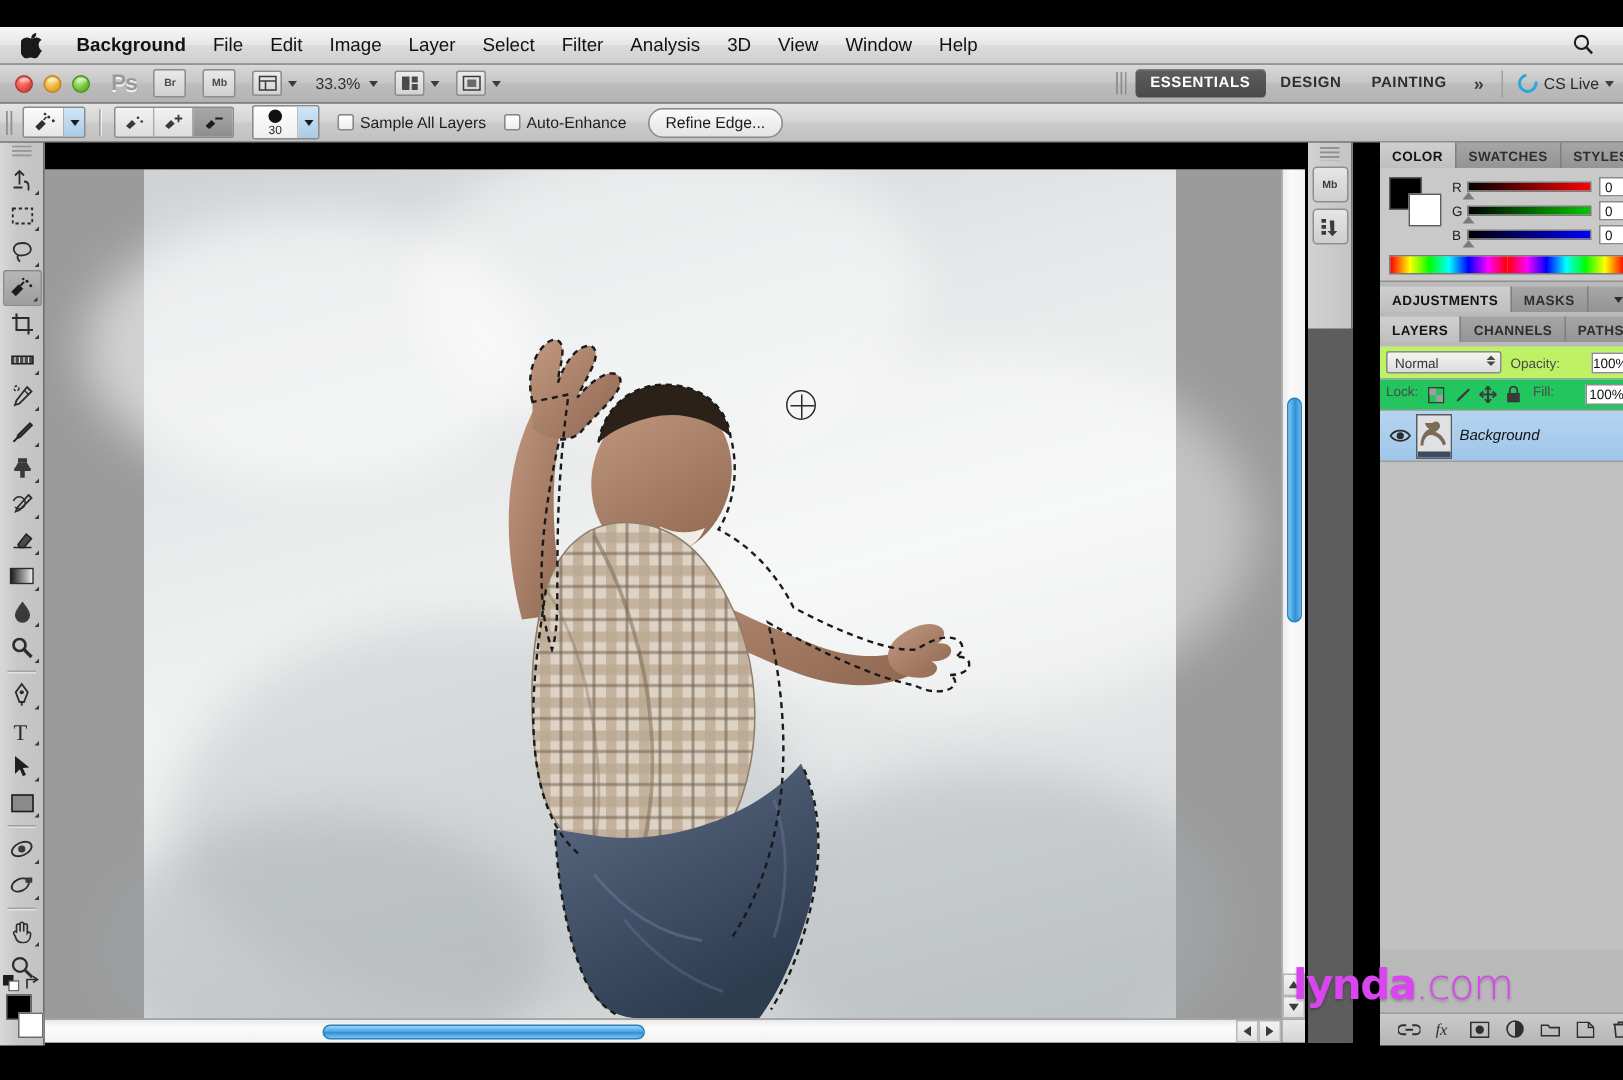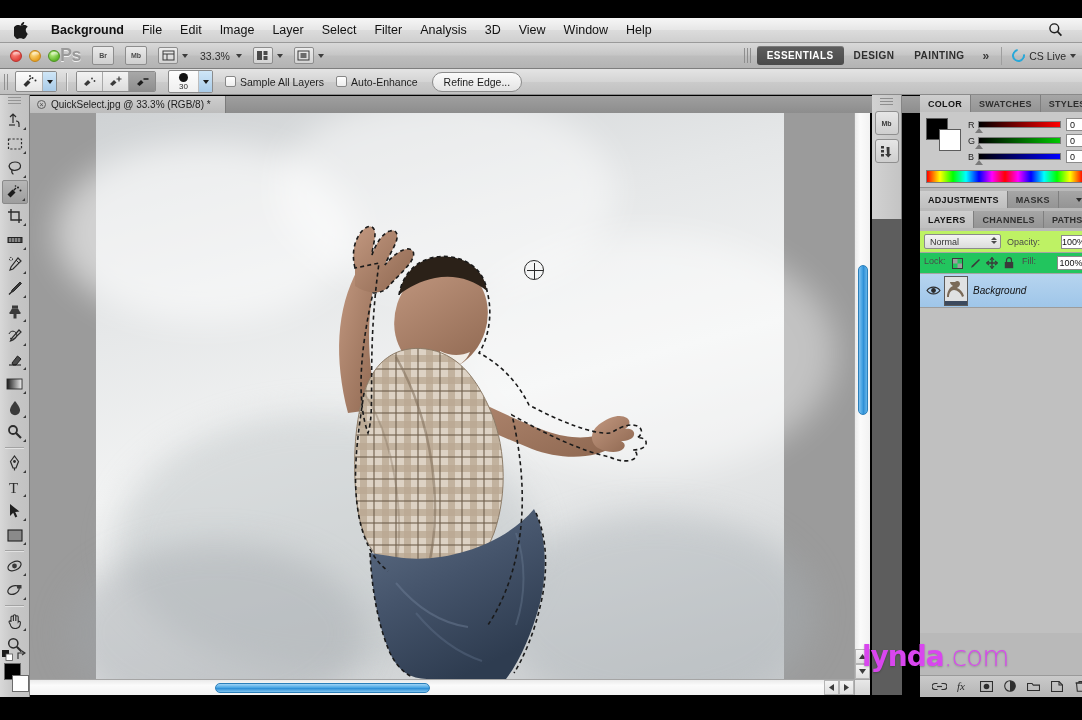--- a/index.html
+++ b/index.html
@@ -29,21 +29,21 @@
     border-bottom:1px solid #7e7e7e;
     display:flex; align-items:center;
   }
   .traffic { display:flex; gap:7px; padding-left:10px; align-items:center; }
   .tl { width:12px; height:12px; border-radius:50%; position:relative; }
   .tl::after{content:"";position:absolute;left:2px;top:1px;width:7px;height:4px;border-radius:50%;
     background:linear-gradient(to bottom,rgba(255,255,255,.75),rgba(255,255,255,0));}
   .tl.red{background:radial-gradient(circle at 35% 30%,#ff8a80,#e0443e 70%);border:1px solid #b8332e;}
   .tl.yel{background:radial-gradient(circle at 35% 30%,#ffe08a,#e8a325 70%);border:1px solid #c2841b;}
   .tl.grn{background:radial-gradient(circle at 35% 30%,#bff08a,#60b72b 70%);border:1px solid #4b9221;}
-  .ps-logo { font-size:18px; font-weight:bold; color:#9a9a9a; letter-spacing:-.5px;
+  .ps-logo { margin-left:14px; font-size:15px; font-weight:bold; color:#9a9a9a; letter-spacing:-.5px;
              text-shadow:0 1px 0 rgba(255,255,255,.8); }
   .appbar-btn { width:22px; height:19px; margin-left:11px; border:1px solid #8d8d8d; border-radius:2px;
      background:linear-gradient(to bottom,#eaeaea,#cfcfcf); display:flex;align-items:center;justify-content:center;
      font-size:7px;font-weight:bold;color:#4a4a4a; }
   .appbar-combo { margin-left:11px; display:flex; align-items:center; gap:4px; }
   .ab-icon { width:20px; height:17px; border:1px solid #8d8d8d; border-radius:2px;
      background:linear-gradient(to bottom,#ececec,#d2d2d2); display:flex;align-items:center;justify-content:center; }
   .caret-dn { width:0;height:0;border-left:3.5px solid transparent;border-right:3.5px solid transparent;border-top:4px solid #3c3c3c; }
   .zoomval { font-size:10.5px; color:#2f2f2f; margin-left:12px; }
 
@@ -415,26 +415,20 @@
     </div>
 
     <div class="chk-wrap">
       <span class="chk"></span>
       <span class="chk-lbl">Auto-Enhance</span>
     </div>
 
     <div class="refine-btn">Refine Edge...</div>
   </div>
 
-  <div class="tabbar">
-    <div class="doctab">
-      <span class="tab-close">×</span>
-      <span>QuickSelect.jpg @ 33.3% (RGB/8) *</span>
-    </div>
-  </div>
 
   <div class="toolbox">
     <div class="tb-grip"></div>
 
     <div class="tool">
       <svg width="15" height="15" viewBox="0 0 15 15">
         <path d="M6 1 L6 10 M3 4 L6 1 L9 4" stroke="#2c2c2c" stroke-width="1.2" fill="none"></path>
         <path d="M9 8 c2 0 3 1 3 3 v3" stroke="#2c2c2c" stroke-width="1.2" fill="none"></path>
         <path d="M2 12 h6" stroke="#2c2c2c" stroke-width="1.2"></path>
       </svg>

